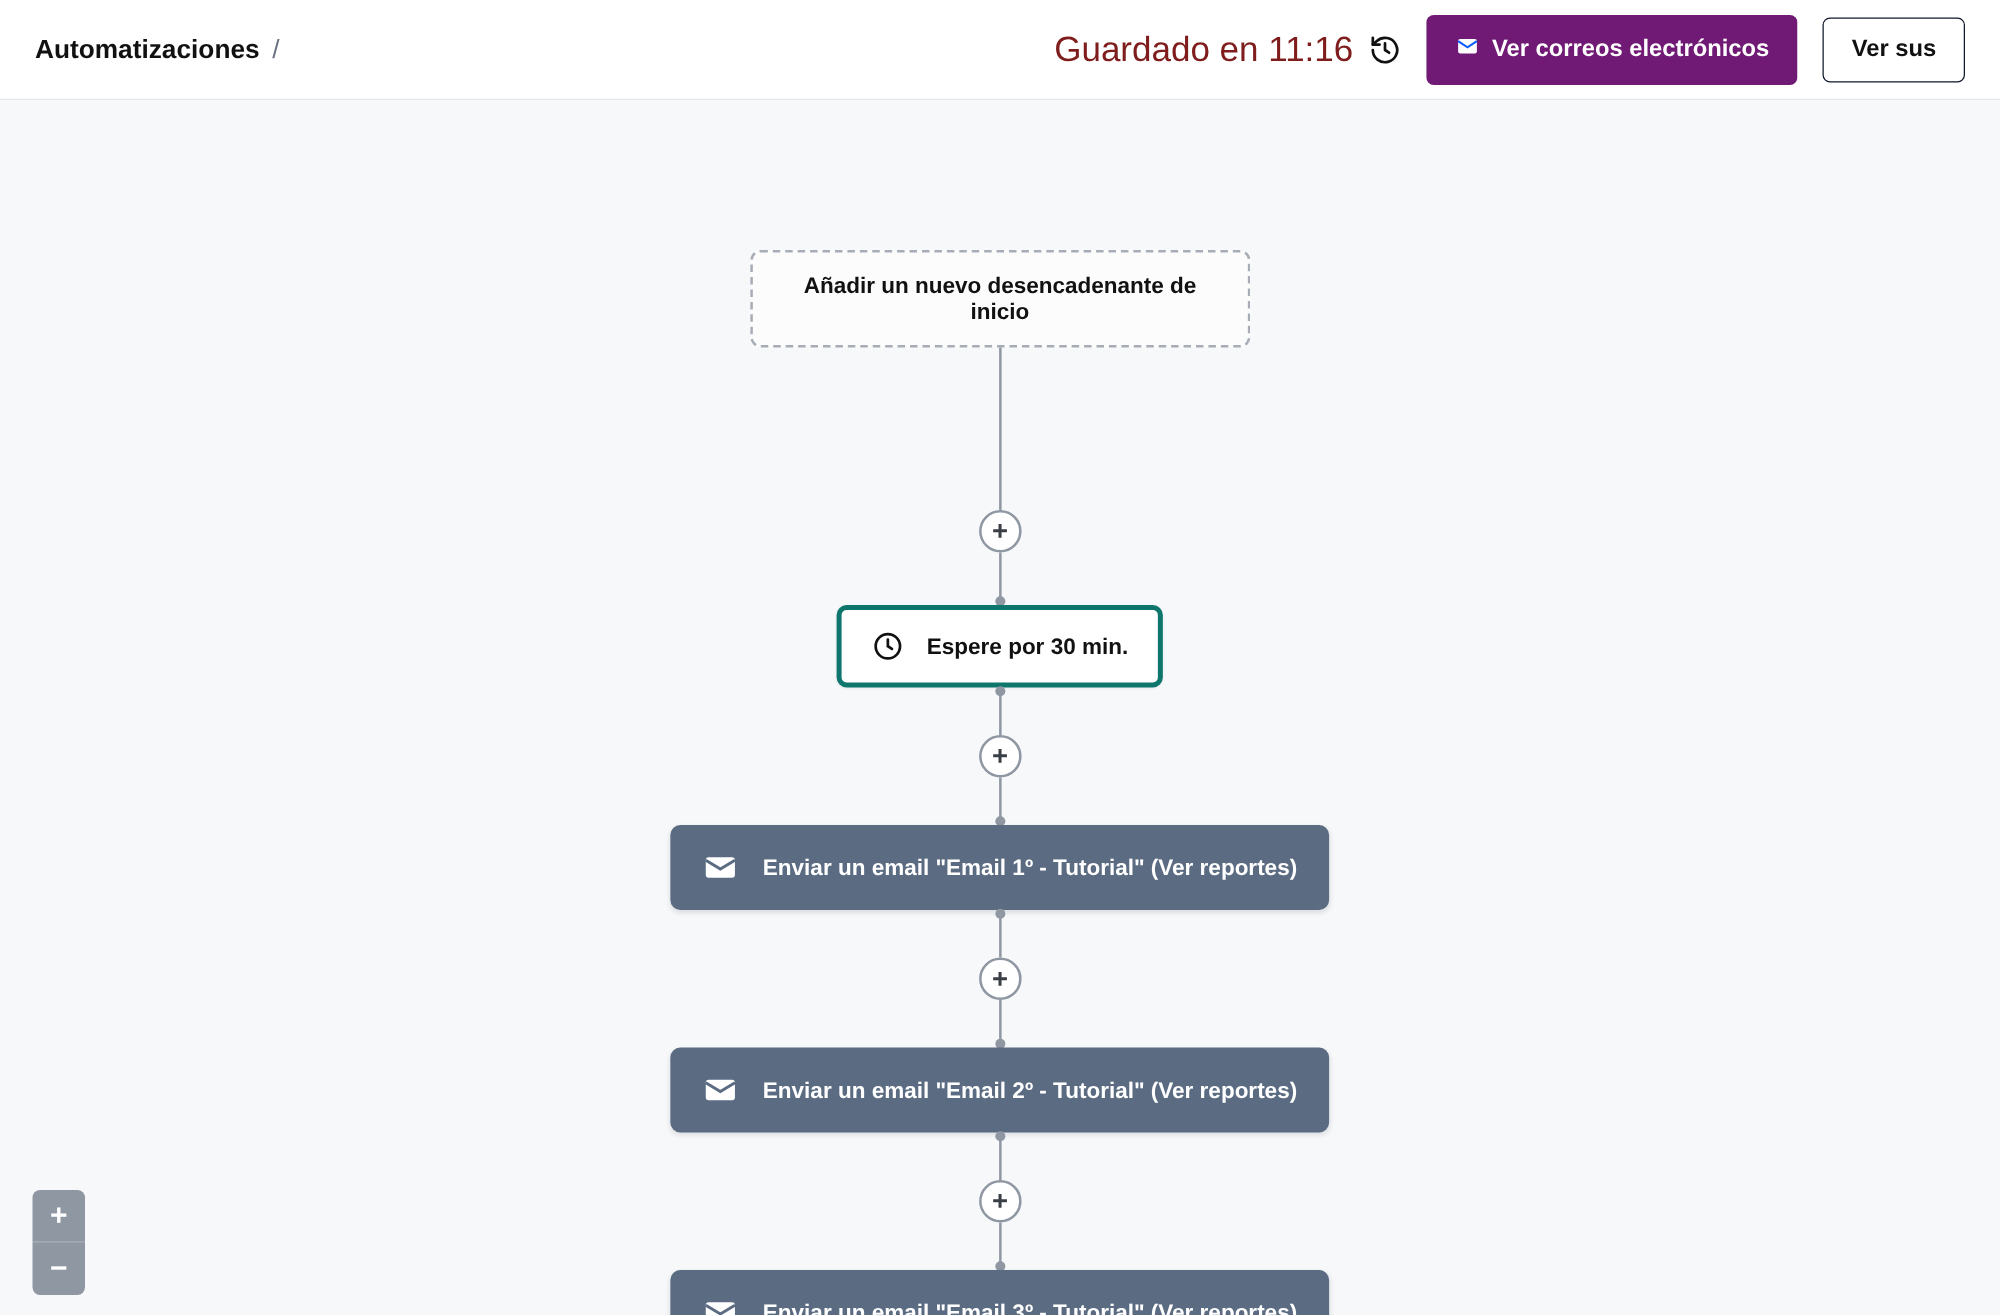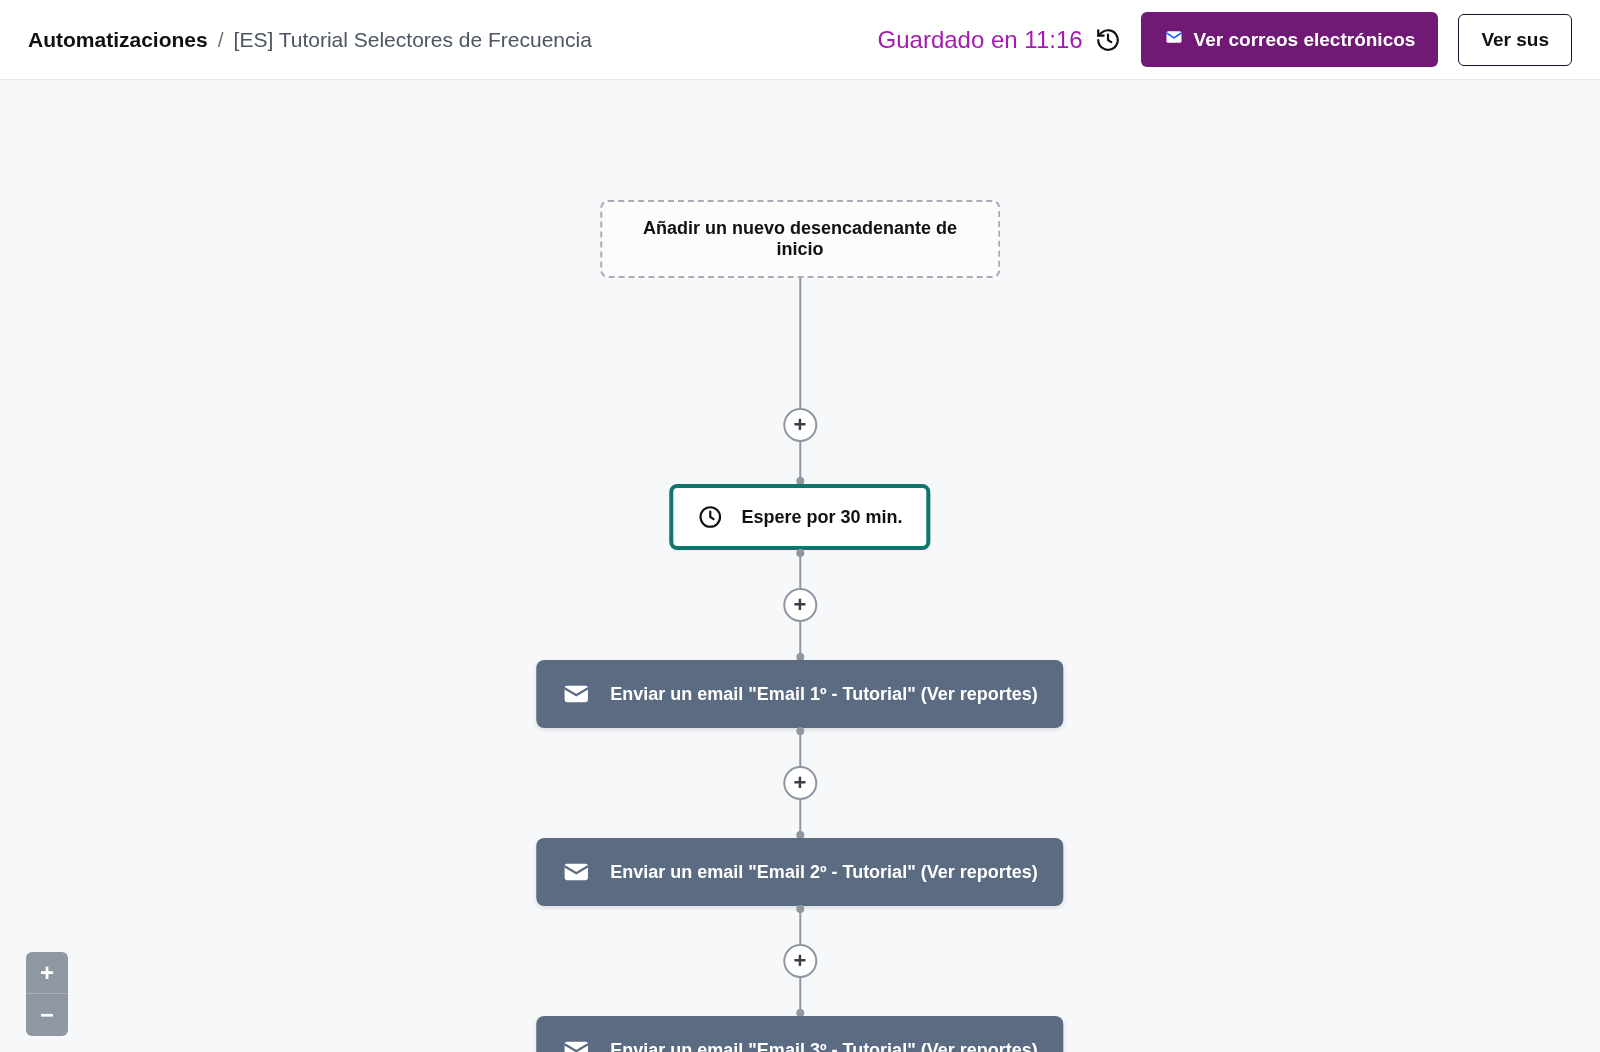--- a/index.html
+++ b/index.html
@@ -40,22 +40,22 @@
 }
 .header-right {
   display: flex;
   align-items: center;
   gap: 20px;
 }
 .saved-wrap {
   display: flex;
   align-items: center;
   gap: 12px;
-  font-size: 24px;
-  color: #a21caf;
+  font-size: 28px;
+  color: #7f1d1d;
 }
 .history-icon svg { display: block; }
 .btn {
   border-radius: 6px;
   padding: 14px 22px;
   font-size: 19px;
   font-weight: 600;
   cursor: pointer;
   display: inline-flex;
   align-items: center;
@@ -192,21 +192,20 @@
   border-bottom: 1px solid rgba(255,255,255,0.25);
 }
 </style>
 </head>
 <body>
 
 <div class="header">
   <div class="header-left">
     <span class="breadcrumb-root">Automatizaciones</span>
     <span class="breadcrumb-sep">/</span>
-    <span class="breadcrumb-current">[ES] Tutorial Selectores de Frecuencia</span>
   </div>
   <div class="header-right">
     <div class="saved-wrap">
       <span>Guardado en 11:16</span>
       <span class="history-icon">
         <svg width="26" height="26" viewBox="0 0 24 24" fill="none" stroke="#111" stroke-width="2" stroke-linecap="round" stroke-linejoin="round">
           <path d="M3 12a9 9 0 1 0 3-6.7L3 8"></path>
           <polyline points="3 3 3 8 8 8"></polyline>
           <polyline points="12 7 12 12 15 14"></polyline>
         </svg>

